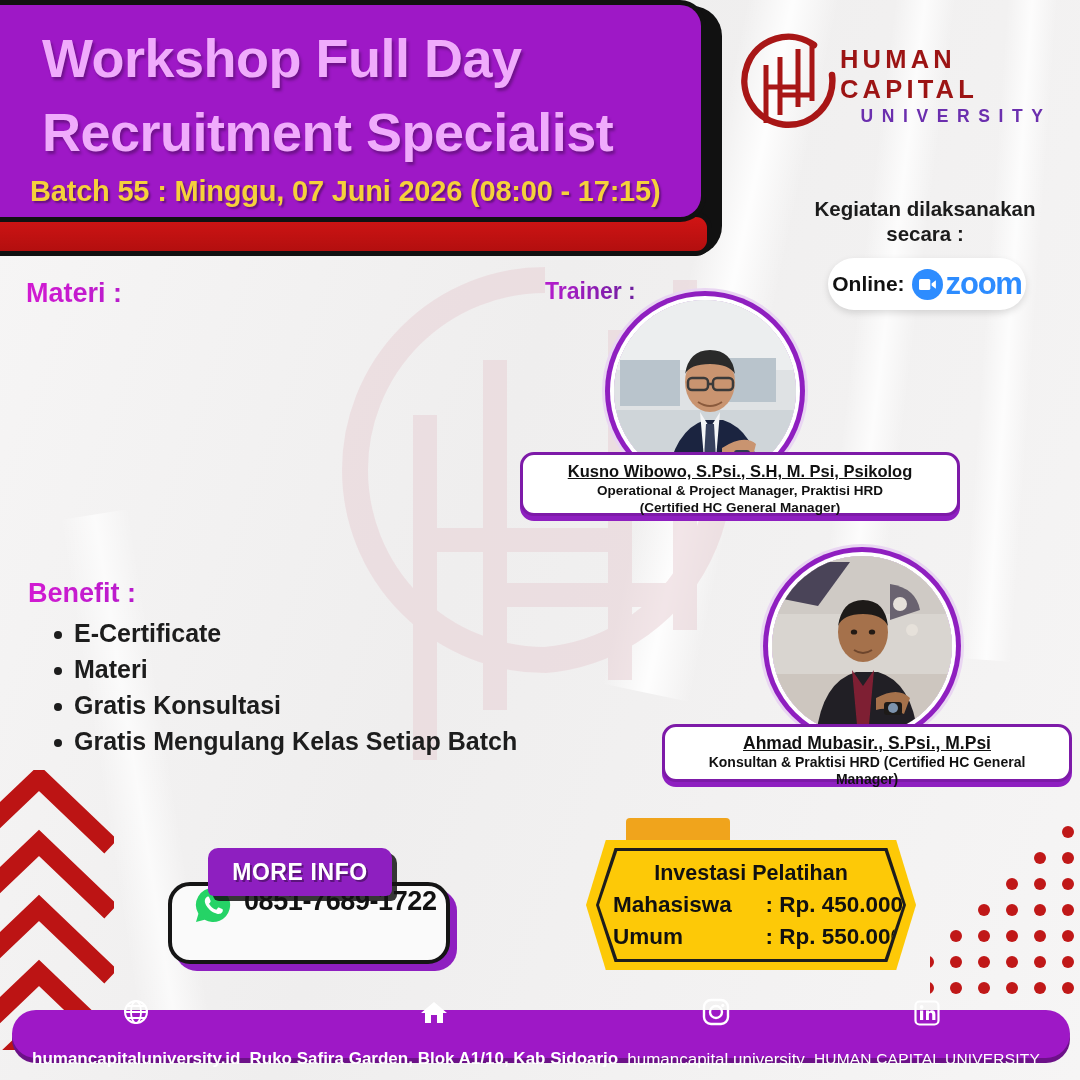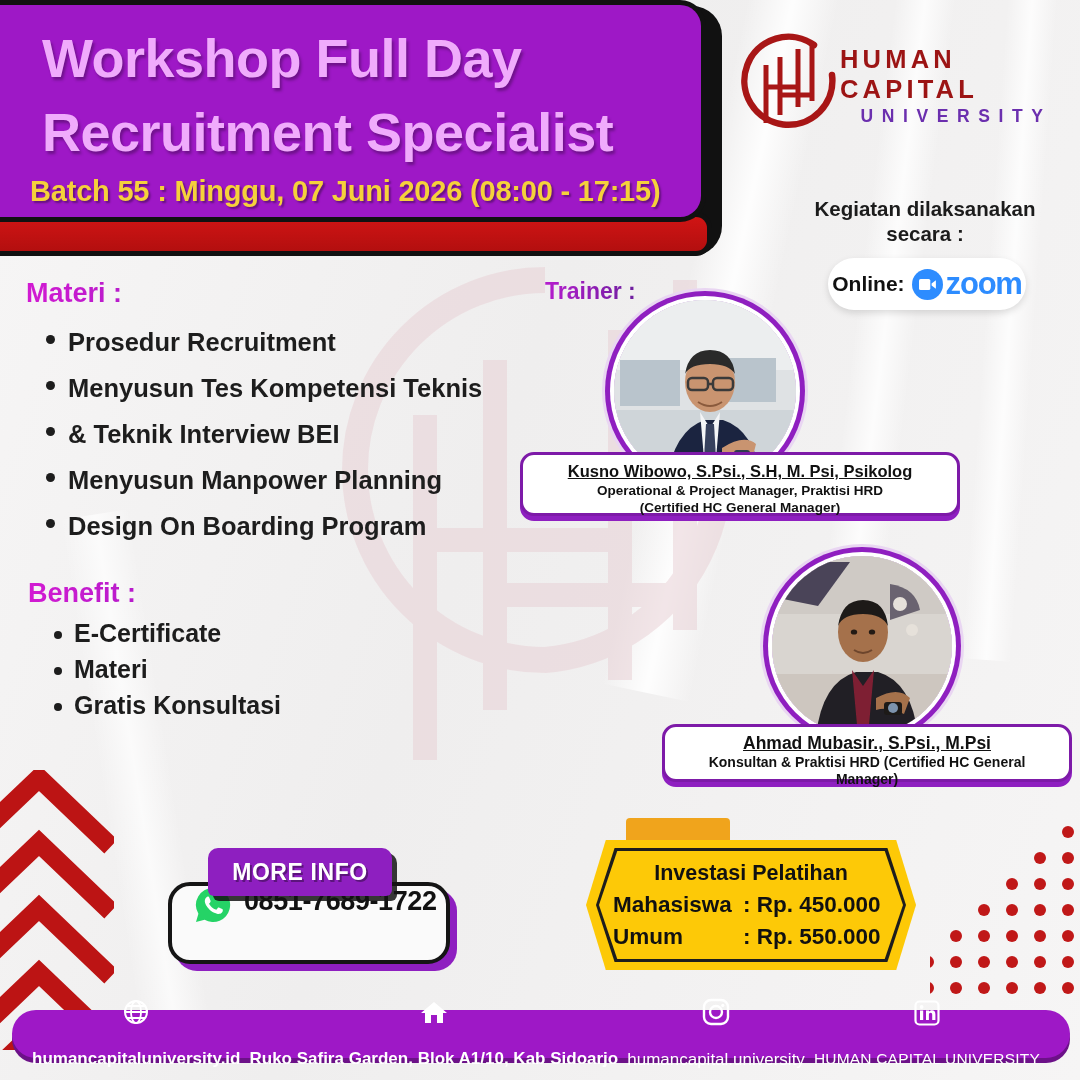--- a/index.html
+++ b/index.html
@@ -131,21 +131,21 @@
     box-shadow:6px 8px 9px rgba(0,0,0,.10);}
   .price-inner{position:absolute;left:10px;top:30px;width:310px;height:114px;
     clip-path:polygon(6% 0,94% 0,100% 50%,94% 100%,6% 100%,0 50%);
     background:#1d1d1d;}
   .price-inner2{position:absolute;left:13px;top:33px;width:304px;height:108px;
     clip-path:polygon(6% 0,94% 0,100% 50%,94% 100%,6% 100%,0 50%);
     background:#fdc907;padding-top:6px;box-sizing:border-box;text-align:center;}
   .price-inner2 .t{font-size:21.5px;font-weight:bold;color:#111;line-height:32px;}
   .price-row{display:flex;justify-content:center;font-size:22.5px;font-weight:bold;color:#111;line-height:32px;}
   .price-row .lbl{width:130px;text-align:left;padding-left:14px;}
-  .price-row .val{width:160px;text-align:left;}
+  .price-row .val{width:160px;text-align:right;}
 
   
   .footer{position:absolute;left:12px;top:1010px;width:1058px;height:48px;
     background:#9e18c6;border-radius:24px;box-shadow:0 5px 0 #6c1188;
     display:flex;align-items:center;padding:0 20px;box-sizing:border-box;gap:9px;}
   .footer .fi{display:flex;align-items:center;gap:24px;flex-direction:column;}
   .footer .ftxt{color:#fff;font-size:17px;font-weight:bold;white-space:nowrap;}
   .footer .ftxt.small{font-size:15.5px;font-weight:normal;letter-spacing:.2px;}
   .footer .ftxt.reg{font-weight:500;}
 </style>
@@ -257,35 +257,29 @@
         <circle cx="16.5" cy="16.5" r="15.5" fill="#2d8cff"></circle>
         <path d="M8 12.5a1.6 1.6 0 0 1 1.6-1.6h8.1a1.6 1.6 0 0 1 1.6 1.6v8a1.6 1.6 0 0 1-1.6 1.6H9.6A1.6 1.6 0 0 1 8 20.5z" fill="#fff"></path>
         <path d="M20.6 15.4l4.3-3.1v8.4l-4.3-3.1z" fill="#fff"></path>
       </svg>
       <span class="zword">zoom</span>
     </span>
   </div>
 
   <div class="materi">
     <div class="sec-title">Materi :</div>
-    <ul class="bl">
-      <li>Prosedur Recruitment</li>
-      <li>Menyusun Tes Kompetensi Teknis</li>
-      <li style="padding-left:42px;">&amp; Teknik Interview BEI</li>
-      <li>Menyusun Manpower Planning</li>
-      <li>Design On Boarding Program</li>
-    </ul>
   </div>
 
   <div class="benefit">
     <div class="sec-title">Benefit :</div>
     <ul class="bl">
       <li>E-Certificate</li>
       <li>Materi</li>
       <li>Gratis Konsultasi</li>
+      <li>Gratis Mengulang Kelas Setiap Batch</li>
     </ul>
   </div>
 
   <div class="trainer-label">Trainer :</div>
 
   <div class="photo p1">
     <div class="ph-inner">
       <svg viewBox="0 0 182 182" width="182" height="182">
         <rect width="182" height="182" fill="#dfe2e4"></rect>
         <rect x="0" y="0" width="182" height="70" fill="#eceeef"></rect>

